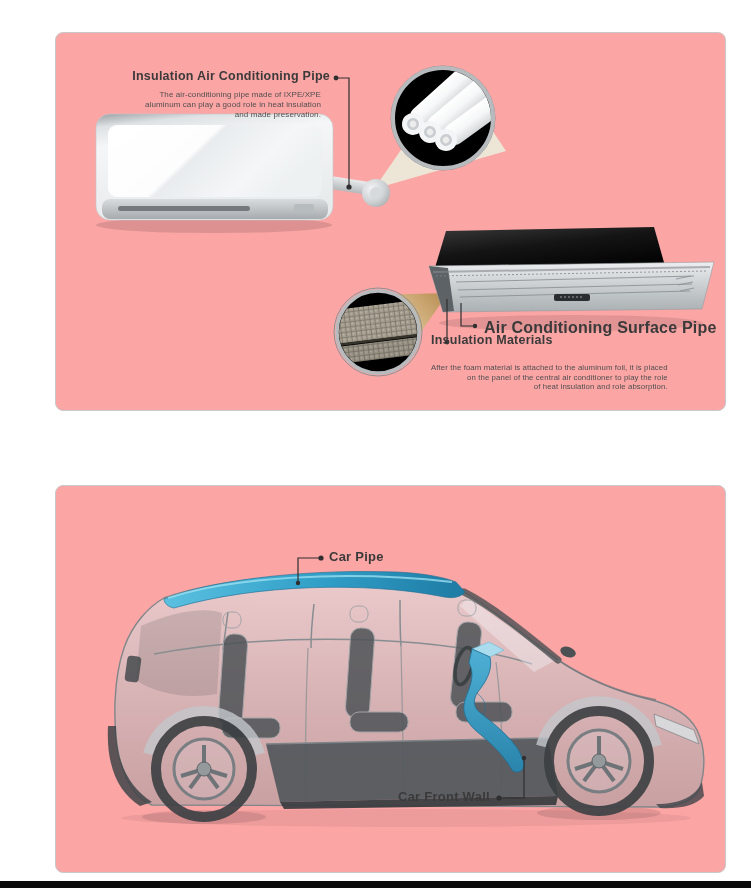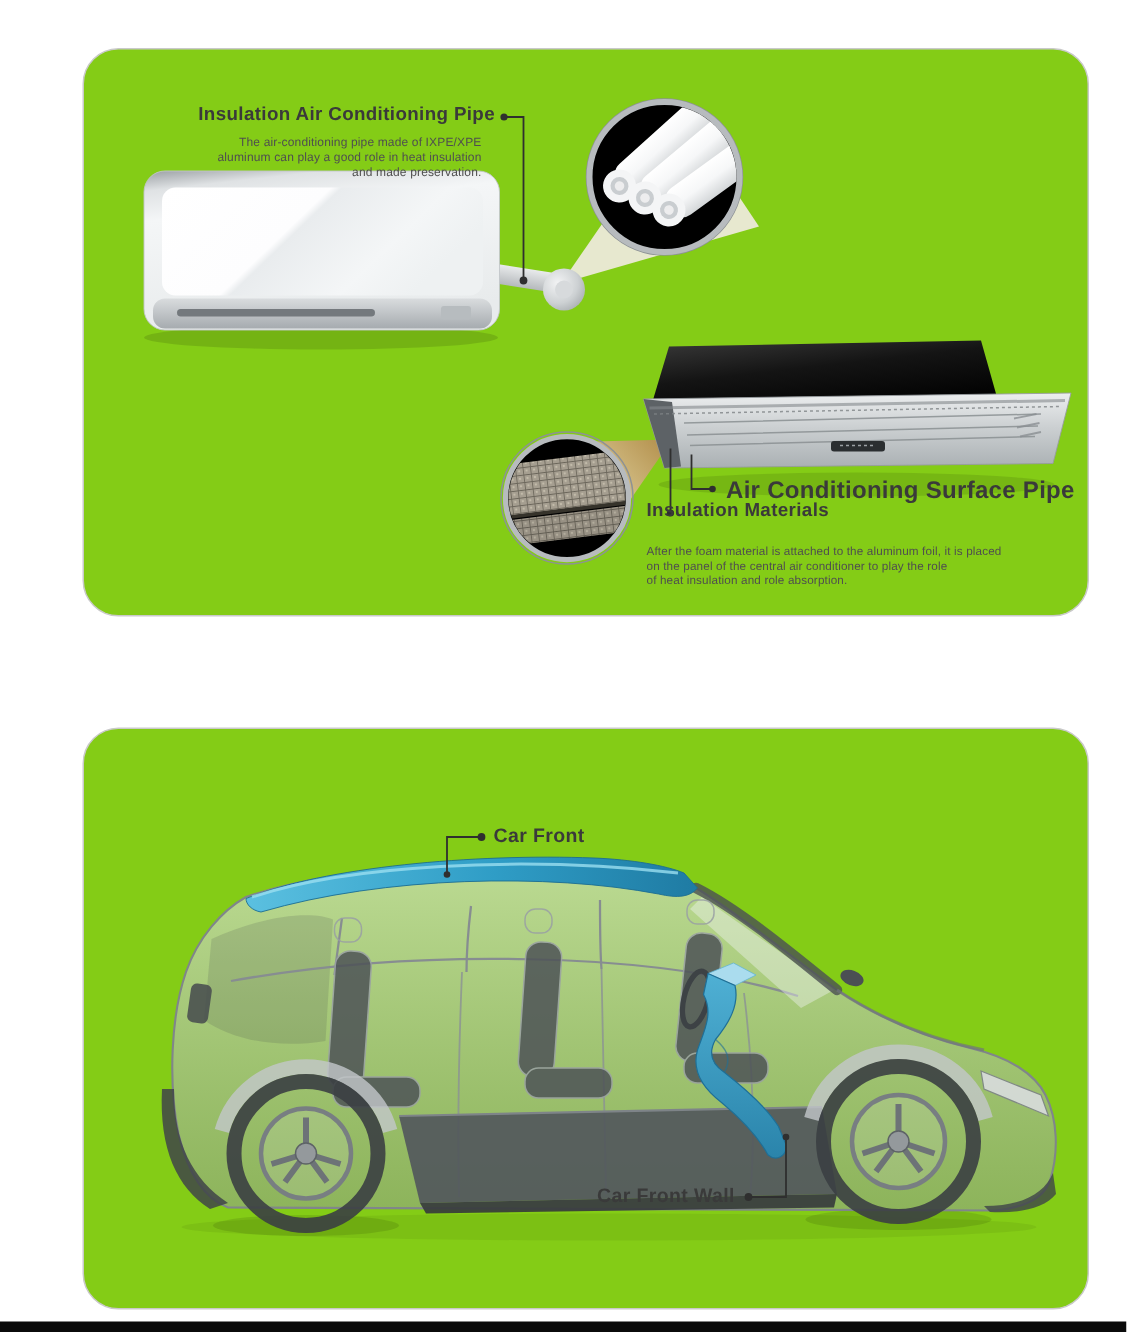--- a/index.html
+++ b/index.html
@@ -1,30 +1,30 @@
 <!DOCTYPE html>
 <html><head>
 <meta charset="utf-8">
 <style>
   html,body{margin:0;padding:0;}
   body{
     width:751px;height:888px;background:#ffffff;position:relative;overflow:hidden;
     font-family:"Liberation Sans",sans-serif;
   }
   .card{
-    position:absolute;left:55px;width:669px;background:#84cc16;
-    border:1px solid #c9c9c9;border-radius:24px;
+    position:absolute;left:55px;width:669px;background:#fca5a5;
+    border:1px solid #c9c9c9;border-radius:8px;
   }
   .card-top{top:32px;height:377px;}
   .card-bottom{top:485px;height:386px;}
   .card svg.scene{position:absolute;left:0;top:0;}
   .label{position:absolute;color:#3a3a3a;white-space:nowrap;z-index:5;}
   .title-lg{font-size:12.5px;font-weight:bold;letter-spacing:.25px;}
   .title-md{font-size:16px;font-weight:bold;letter-spacing:.2px;}
-  .desc{font-size:8px;line-height:10px;color:#4f4f4f;letter-spacing:.1px;}
+  .desc{font-size:8px;line-height:10px;color:#4f4f4f;letter-spacing:.1px;text-align:right;}
   .align-r{text-align:right;}
   .desc div{white-space:nowrap;}
   .footer-bar{position:absolute;left:0;top:881px;width:751px;height:7px;background:#0b0b0b;}
 </style>
 </head>
 <body>
 
 <section class="card card-top">
 
   <svg class="scene" width="669" height="377" viewBox="0 0 669 377">
@@ -289,18 +289,18 @@
       <path d="M443,312 H468 V272"></path>
     </g>
     <g fill="#2f2f2f">
       <circle cx="265" cy="72" r="2.6"></circle>
         <circle cx="242" cy="97" r="2.2"></circle>
       <circle cx="443" cy="312" r="2.6"></circle>
         <circle cx="468" cy="272" r="2.2"></circle>
     </g>
   </svg>
 
-  <div class="label title-lg" style="left:273px;top:63px;font-size:13px">Car Front</div>
+  <div class="label title-lg" style="left:273px;top:63px;font-size:13px">Car Pipe</div>
 
   <div class="label title-lg" style="left:342px;top:303px;font-size:13px">Car Front Wall</div>
 </section>
 
 <div class="footer-bar"></div>
 
 </body></html>

